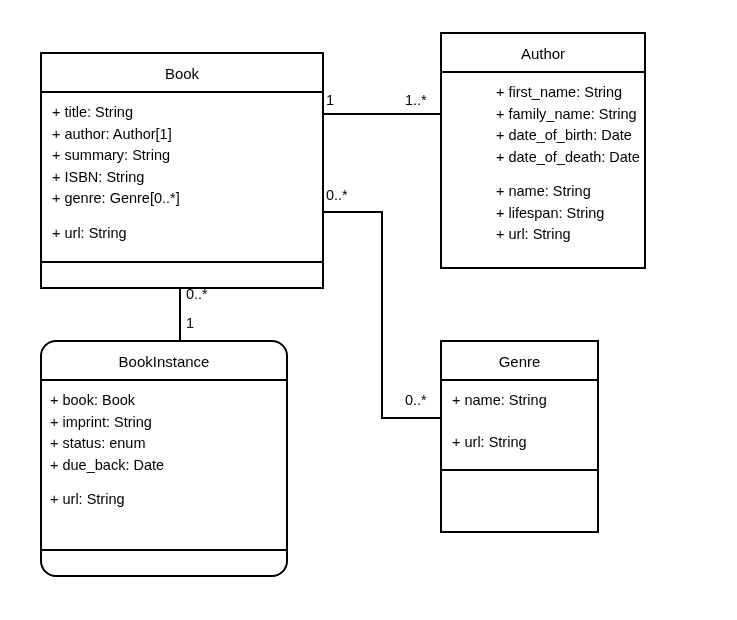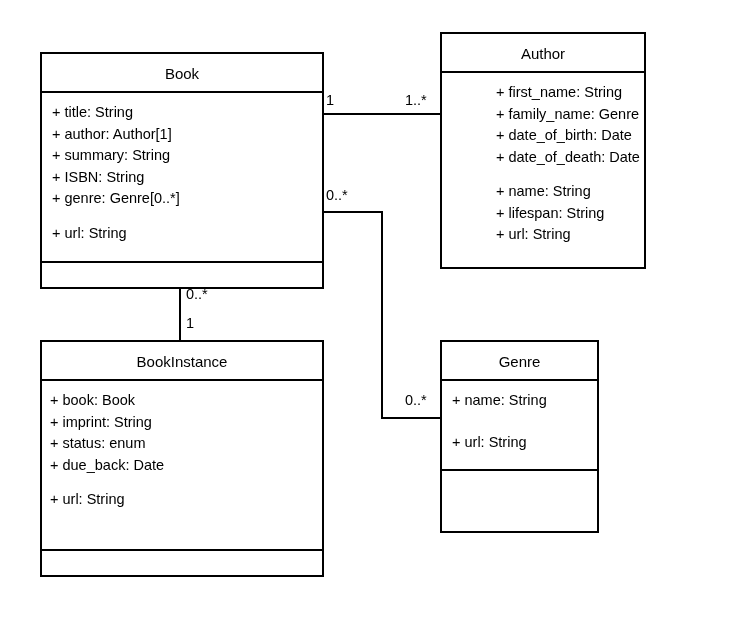--- a/index.html
+++ b/index.html
@@ -92,31 +92,31 @@
       <div class="attr-line spacer"></div>
       <div class="attr-line">+ url: String</div>
     </div>
     <div class="class-ops" style="height:28px;"></div>
   </div>
 
   <div class="uml-class" style="left:440px; top:32px; width:206px; height:237px;">
     <div class="class-title">Author</div>
     <div class="class-attrs" style="height:198px;margin-left:44px;">
       <div class="attr-line">+ first_name: String</div>
-      <div class="attr-line">+ family_name: Genre</div>
+      <div class="attr-line">+ family_name: String</div>
       <div class="attr-line">+ date_of_birth: Date</div>
       <div class="attr-line">+ date_of_death: Date</div>
       <div class="attr-line spacer"></div>
       <div class="attr-line">+ name: String</div>
       <div class="attr-line">+ lifespan: String</div>
       <div class="attr-line">+ url: String</div>
     </div>
   </div>
 
-  <div class="uml-class" style="left:40px; top:340px; width:284px; height:237px;">
+  <div class="uml-class" style="left:40px; top:340px; width:248px; height:237px;border-radius:16px;">
     <div class="class-title">BookInstance</div>
     <div class="class-attrs with-divider" style="height:170px;padding-left:8px;">
       <div class="attr-line">+ book: Book</div>
       <div class="attr-line">+ imprint: String</div>
       <div class="attr-line">+ status: enum</div>
       <div class="attr-line">+ due_back: Date</div>
       <div class="attr-line spacer"></div>
       <div class="attr-line">+ url: String</div>
     </div>
     <div class="class-ops" style="height:28px;"></div>

